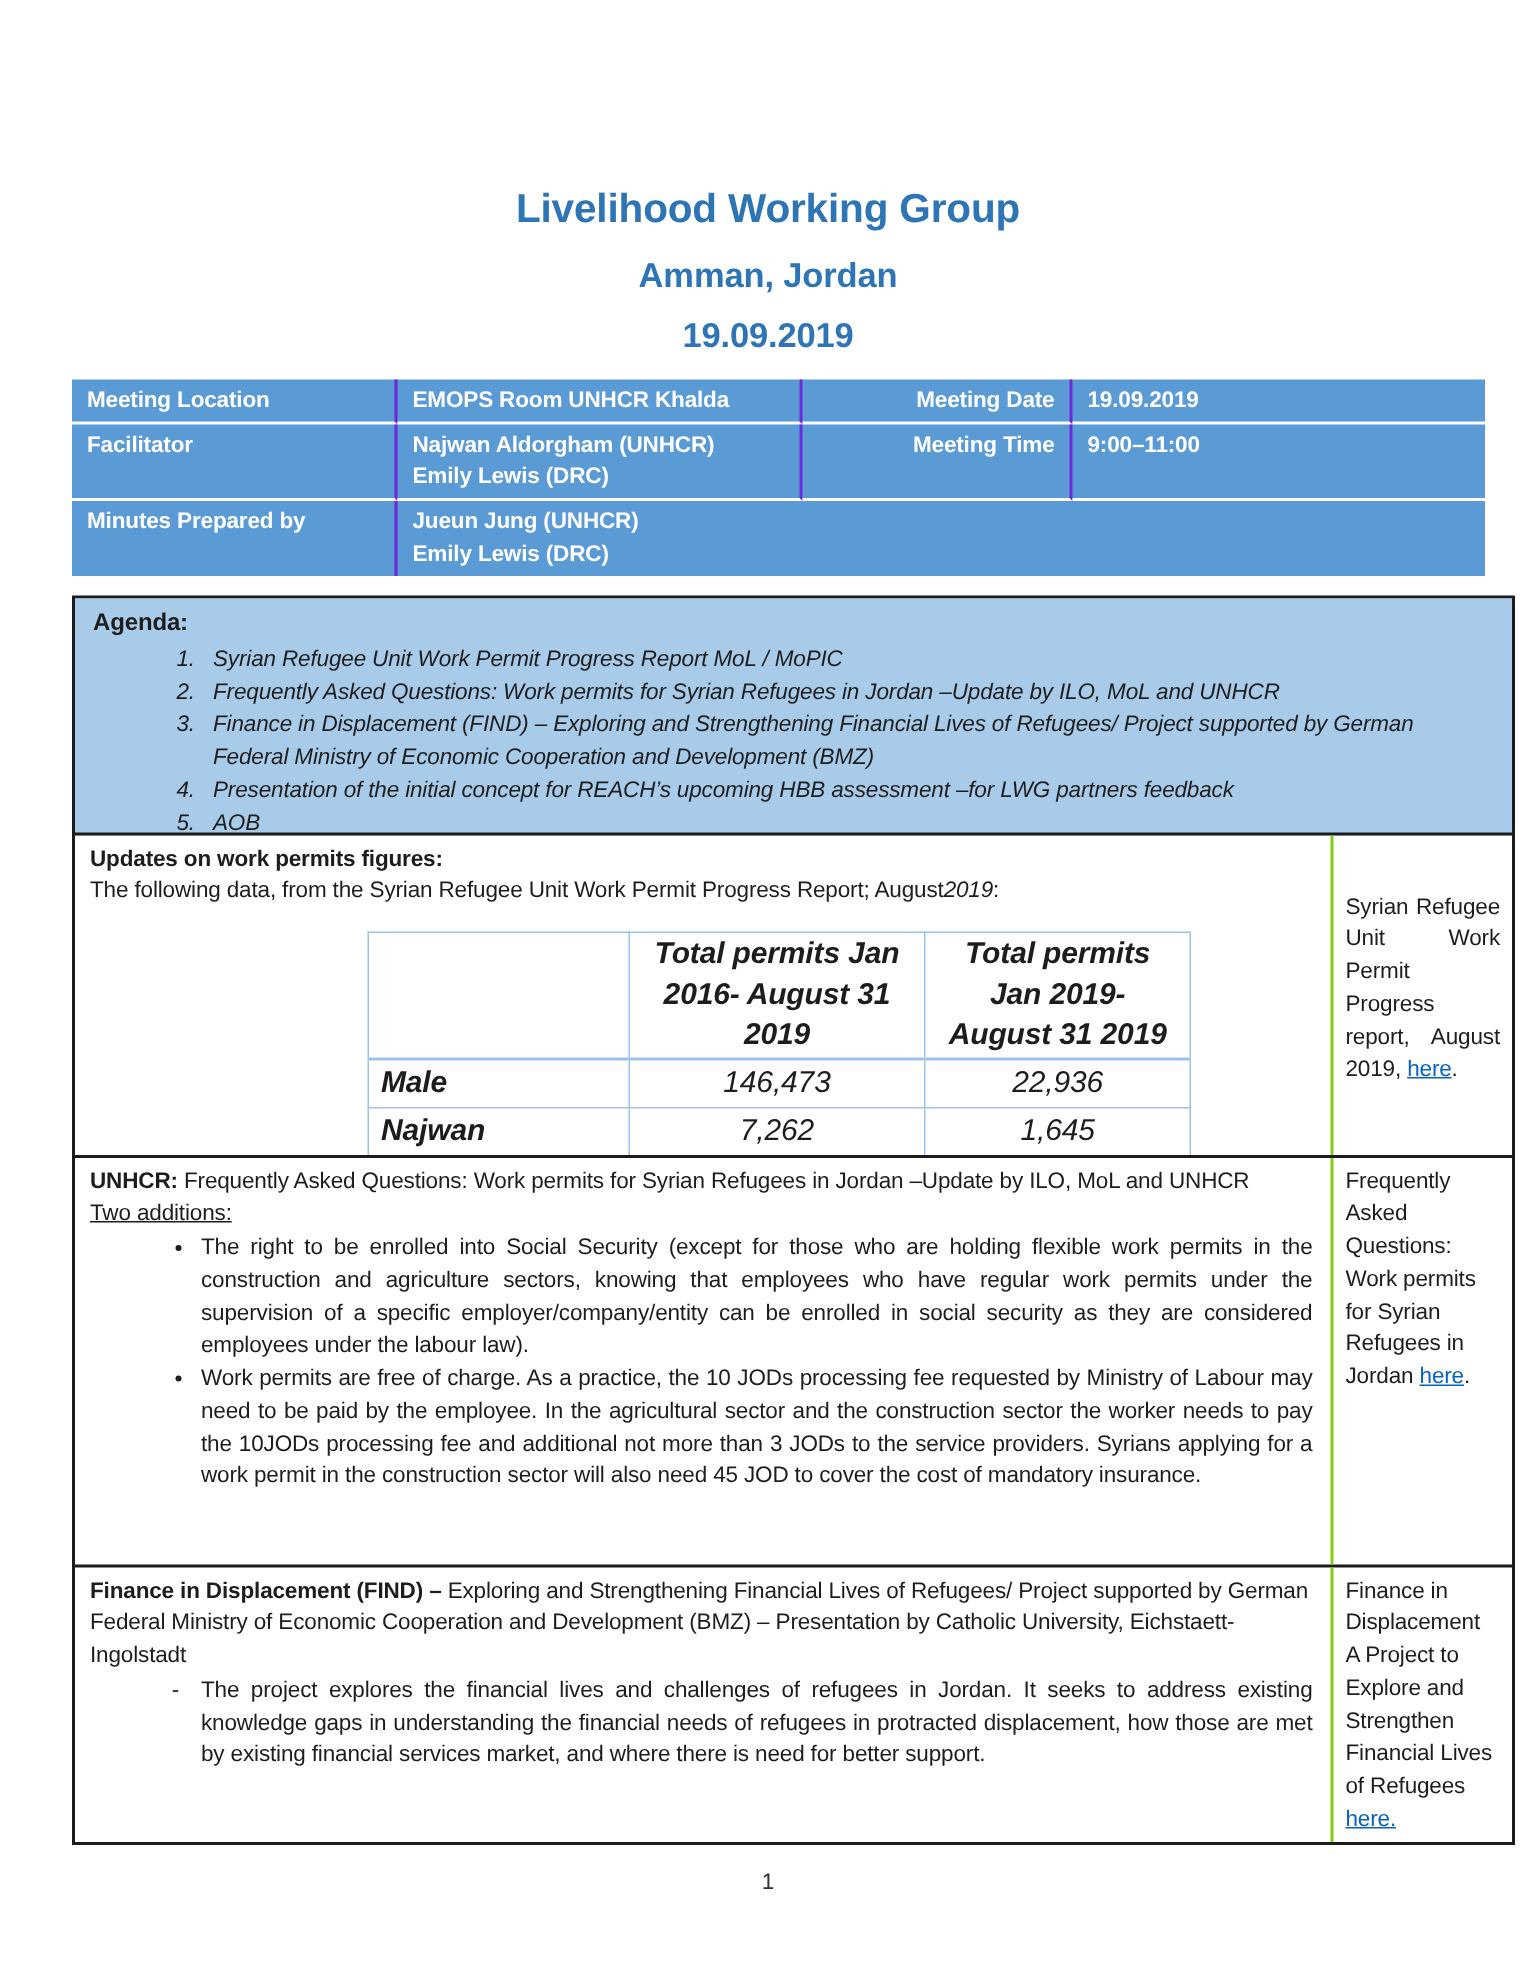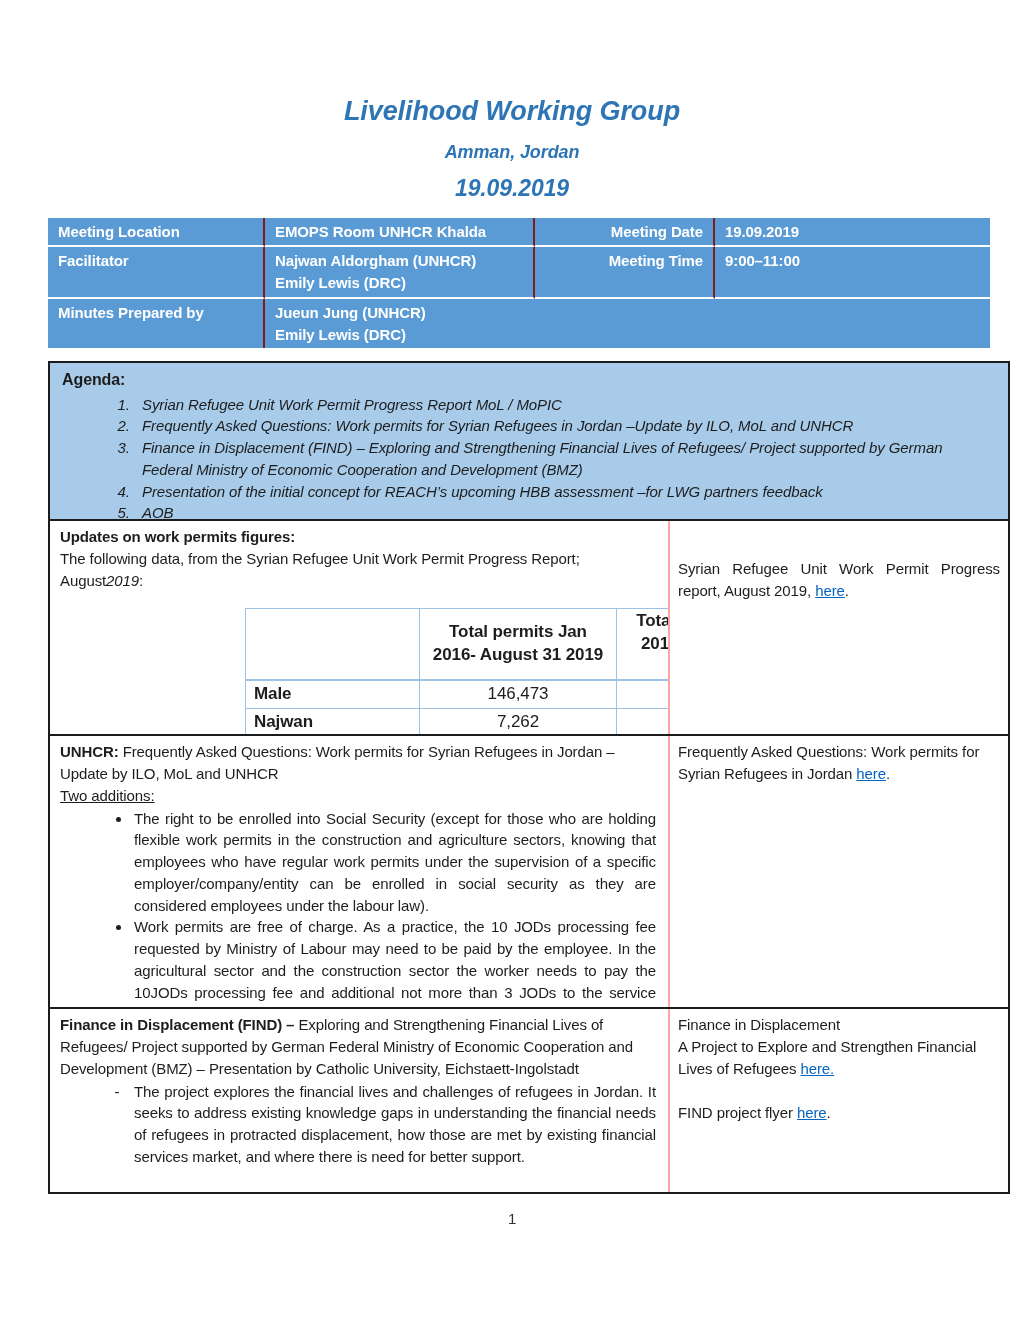--- a/index.html
+++ b/index.html
@@ -4,61 +4,62 @@
 <style>
   * { box-sizing: border-box; margin: 0; padding: 0; }
   html, body { background: #ffffff; }
   .page {
     width: 1024px; height: 1325px; background: #ffffff; position: relative;
     font-family: "Liberation Sans", "DejaVu Sans", sans-serif;
     color: #1d1d1d; font-size: 15px; line-height: 1.45; letter-spacing: -0.1px;
     overflow: hidden;
   }
   
-  .title-block { padding-top: 92px; text-align: center; color: #2E75B6; font-style: italic; }
+  .title-block { padding-top: 120px; text-align: center; color: #2E75B6; }
   .title-block .t1 { font-size: 27px; font-weight: bold; margin-bottom: 8px; }
-  .title-block .t2 { font-size: 18px; font-weight: bold; margin-bottom: 7px; }
+  .title-block .t2 { font-size: 23px; font-weight: bold; margin-bottom: 7px; }
   .title-block .t3 { font-size: 23px; font-weight: bold; }
   
   .meta-table { margin: 12px 0 0 48px; width: 942px; background: #5B9BD5; }
   .meta-row { display: flex; }
   .meta-cell {
     color: #ffffff; font-weight: bold; padding: 3px 10px;
-    border-right: 2px solid #7f1d1d; border-bottom: 2px solid #ffffff;
+    border-right: 2px solid #6d28d9; border-bottom: 2px solid #ffffff;
   }
   .meta-row:last-child .meta-cell { border-bottom: none; }
   .meta-cell.last { border-right: none; }
   .mw1 { width: 217px; } .mw2 { width: 270px; } .mw3 { width: 180px; text-align: right; } .mw4 { flex: 1; }
   .span-rest { flex: 1; }
   
   .doc-table { margin: 13px 0 0 48px; width: 962px; border: 2px solid #1c1c1c; }
   .agenda-row {
     background: #A8CBEA; border-bottom: 2px solid #1c1c1c;
     padding: 5px 12px 4px 12px; height: 158px; overflow: hidden;
   }
   .agenda-row h3 { font-size: 16px; font-weight: bold; margin-bottom: 2px; }
   .agenda-row ol { margin: 0; padding-left: 72px; }
   .agenda-row li { padding-left: 8px; font-style: italic; }
   .doc-row { display: flex; border-bottom: 2px solid #1c1c1c; }
   .doc-row:last-child { border-bottom: none; }
   .cell-main {
-    width: 620px; border-right: 2px solid #fca5a5;
+    width: 839px; border-right: 2px solid #84cc16;
     padding: 5px 12px 4px 10px; overflow: hidden;
   }
   .cell-side { flex: 1; padding: 5px 8px; overflow: hidden; }
   .h-b215 { height: 215px; } .h-b273 { height: 273px; } .h-b185 { height: 183px; }
   .bold { font-weight: bold; }
   .italic { font-style: italic; }
   .underline { text-decoration: underline; }
   .justify { text-align: justify; margin-top: 32px; }
   a.doclink { color: #0563C1; text-decoration: underline; cursor: pointer; }
   
   .wp-table {
     border-collapse: collapse; margin: 16px 0 0 185px; width: 549px;
-    font-size: 17px;
+    font-size: 20px;
+    font-style: italic;
   }
   .wp-table td, .wp-table th { border: 1px solid #9CC3E5; padding: 1px 8px; }
   .wp-table thead th {
     font-weight: bold; text-align: center; border-bottom: 2px solid #9CC3E5;
     height: 52px; vertical-align: middle; line-height: 1.35;
   }
   .wp-table td { height: 23px; }
   .wp-label { font-weight: bold; text-align: left; width: 174px; }
   .wp-val { text-align: center; }
   .wpc2 { width: 198px; } .wpc3 { width: 177px; }

